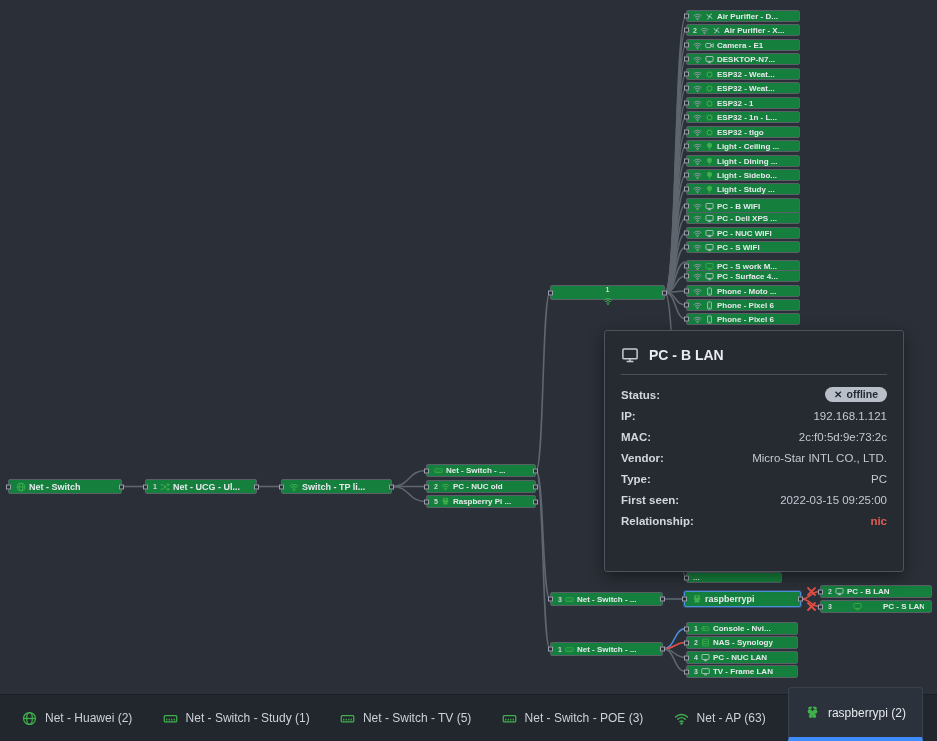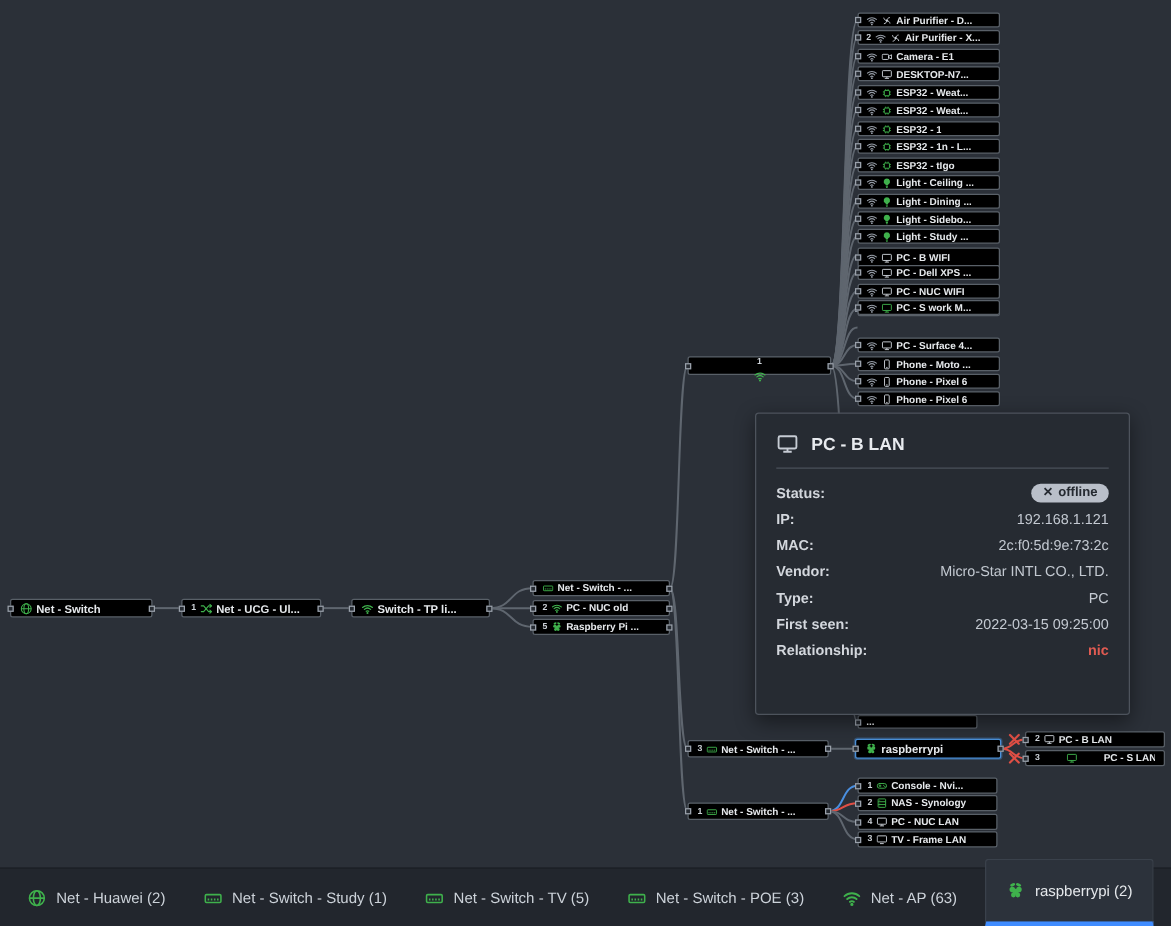--- a/index.html
+++ b/index.html
@@ -7,21 +7,21 @@
     width:937px;height:741px;position:relative;overflow:hidden;
     background:#2b3038;font-family:"Liberation Sans",sans-serif;
     -webkit-font-smoothing:antialiased;
   }
   #stage{position:absolute;inset:0;}
   #edges{position:absolute;left:0;top:0;z-index:1;}
 
   
   .pill{
     position:absolute;z-index:2;display:flex;align-items:center;gap:3px;
-    background:#000000;border:1px solid #596068;border-radius:2px;
+    background:#15803d;border:1px solid #596068;border-radius:2px;
     color:#e6e9ec;box-sizing:border-box;padding:0 7px;
   }
   .pill.md{font-size:9px;font-weight:bold;}
   .pill.sm{font-size:8px;font-weight:bold;}
   .pill.xs{font-size:8px;font-weight:bold;padding:0 6px;}
   .pill .label{white-space:nowrap;overflow:hidden;text-overflow:clip;}
   .pill .prefix{font-size:7px;color:#cfd4da;flex:none;}
   .pill.selected{border-color:#4a90d9;box-shadow:0 0 0 1px rgba(74,144,217,.35);}
   .port{
     position:absolute;width:5px;height:5px;box-sizing:border-box;
@@ -568,21 +568,21 @@
     <div class="pill xs" style="left: 686px; top: 241px; width: 114px; height: 12px;">
       <i class="port l"></i>
       <svg viewBox="0 0 24 24" class="ic cgr">
         <use href="#i-wifi" xlink:href="#i-wifi"></use>
       </svg>
       <svg viewBox="0 0 24 24" class="ic cw">
         <use href="#i-monitor" xlink:href="#i-monitor"></use>
       </svg>
       <span class="label">PC - S WIFI</span>
     </div>
-    <div class="pill xs" style="left: 686px; top: 240px; width: 114px; height: 12px;">
+    <div class="pill xs" style="left: 686px; top: 260px; width: 114px; height: 12px;">
       <i class="port l"></i>
       <svg viewBox="0 0 24 24" class="ic cgr">
         <use href="#i-wifi" xlink:href="#i-wifi"></use>
       </svg>
       <svg viewBox="0 0 24 24" class="ic cg">
         <use href="#i-monitor" xlink:href="#i-monitor"></use>
       </svg>
       <span class="label">PC - S work M...</span>
     </div>
     <div class="pill xs" style="left: 686px; top: 270px; width: 114px; height: 12px;">

